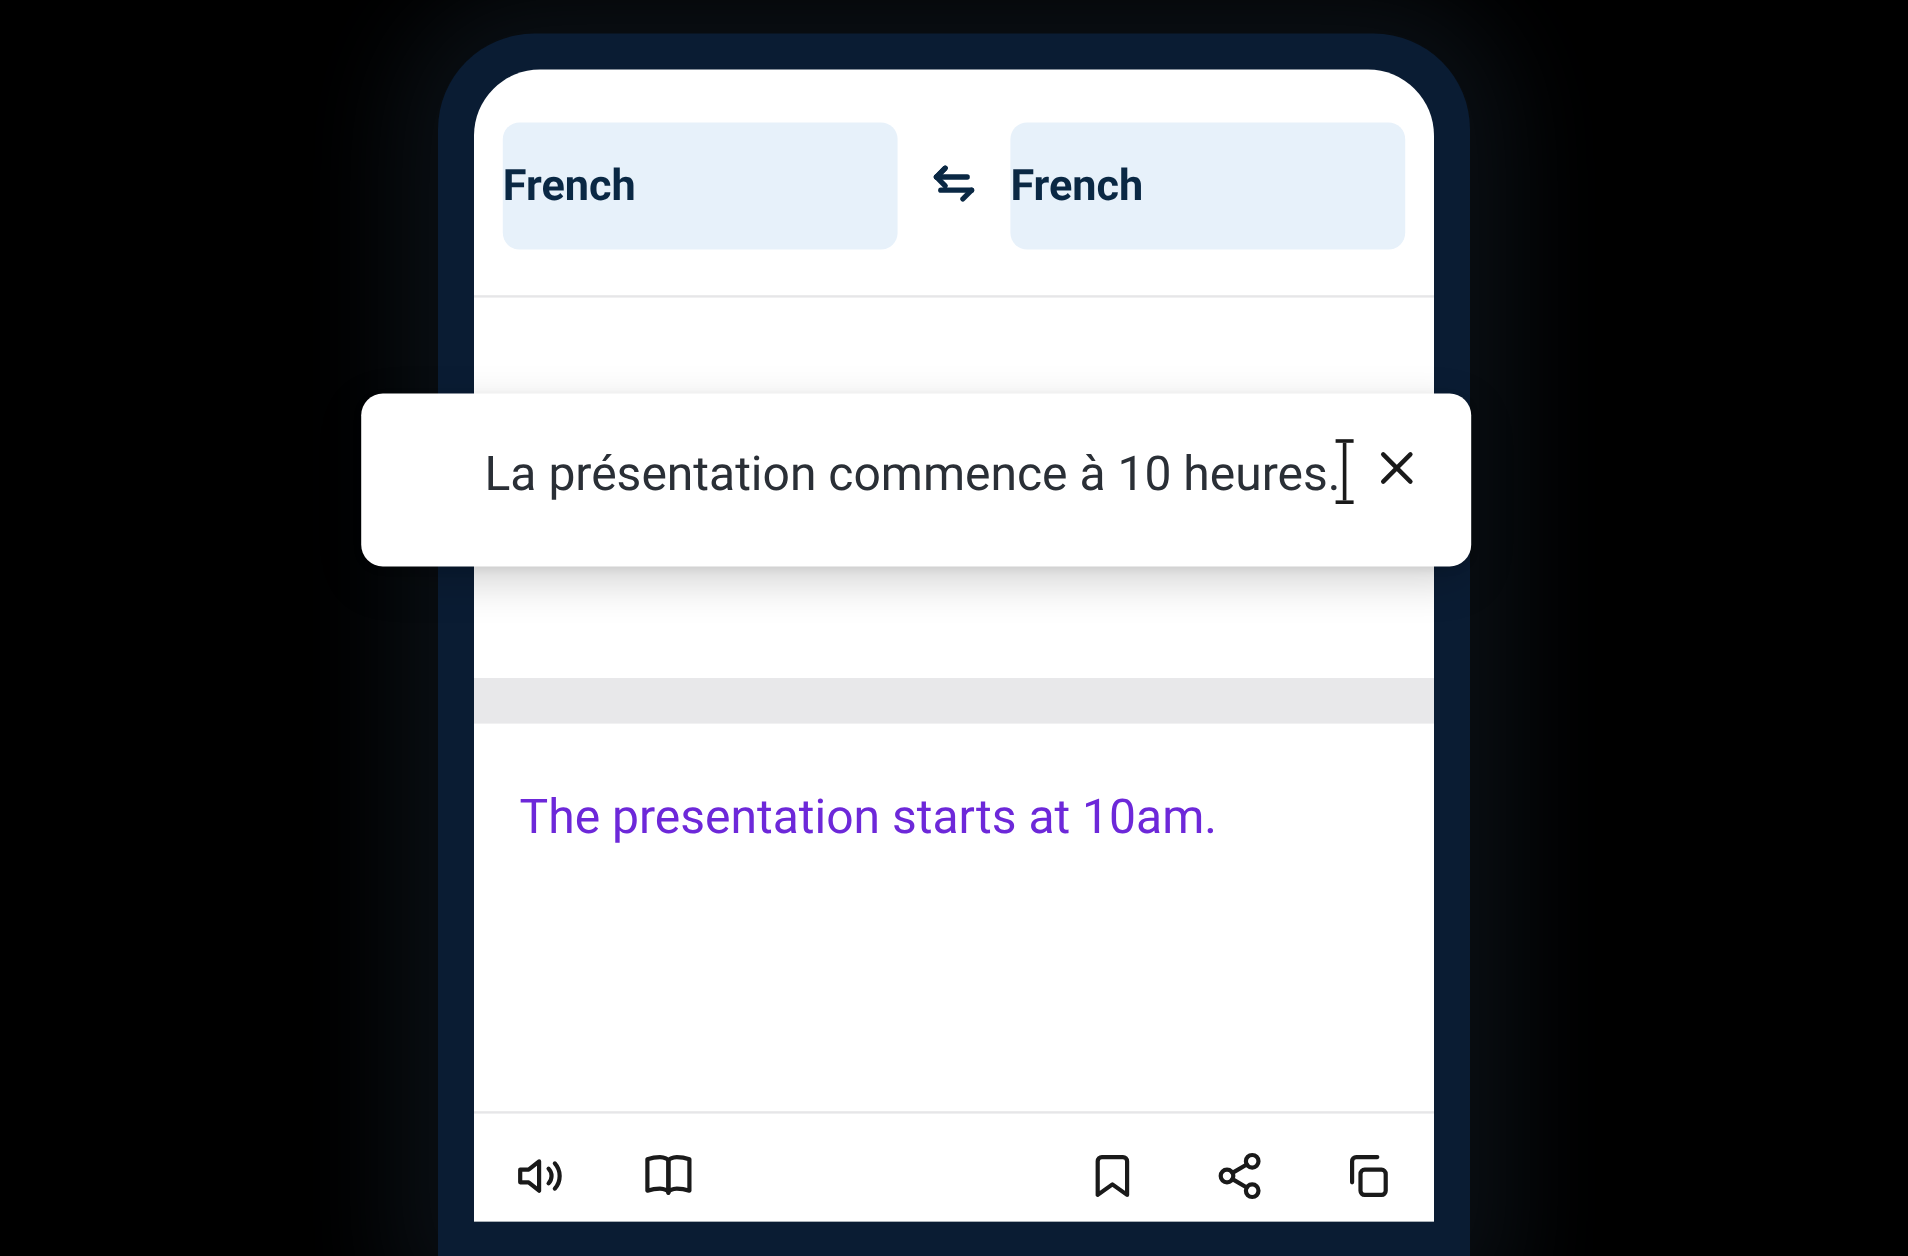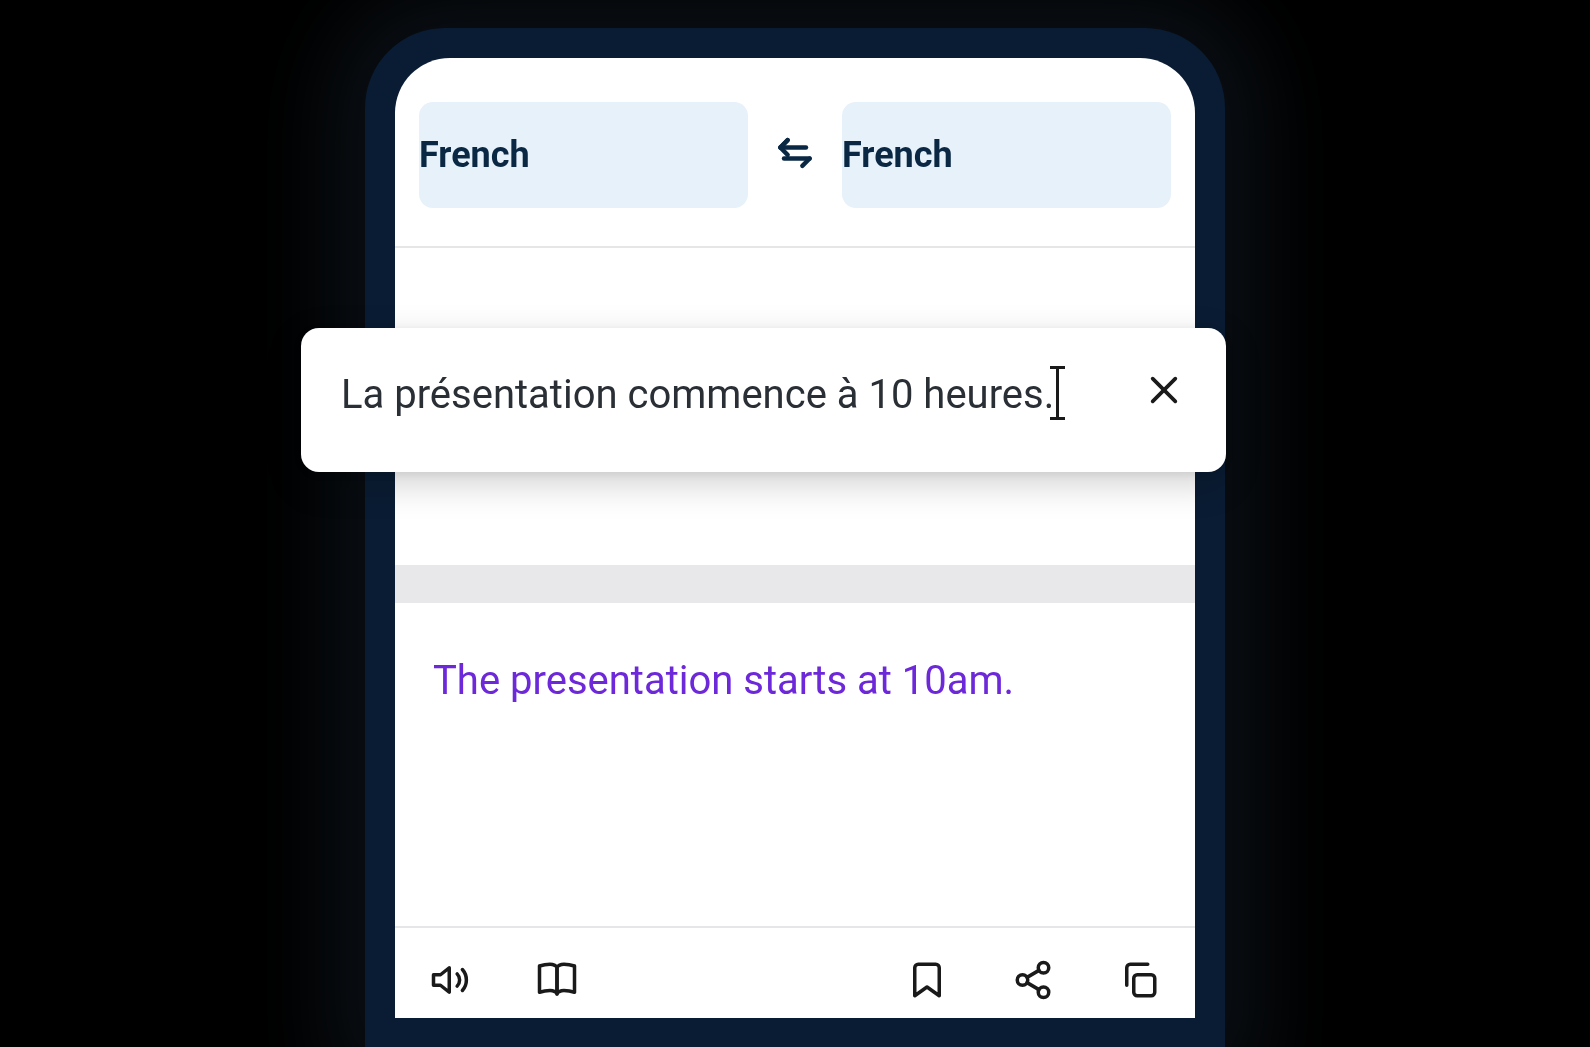--- a/index.html
+++ b/index.html
@@ -87,20 +87,21 @@
       border-radius: 18px;
       box-shadow: 0 12px 36px rgba(0,0,0,0.18), 0 2px 8px rgba(0,0,0,0.08);
       padding: 38px 40px 48px 40px;
       z-index: 10;
     }
     
     .input-text-wrap {
       display: flex;
       align-items: flex-start;
       gap: 20px;
+      text-align: right;
     }
     
     .input-text {
       flex: 1;
       font-size: 40px;
       line-height: 1.45;
       color: #2a2f36;
       font-weight: 400;
       word-wrap: break-word;
     }

